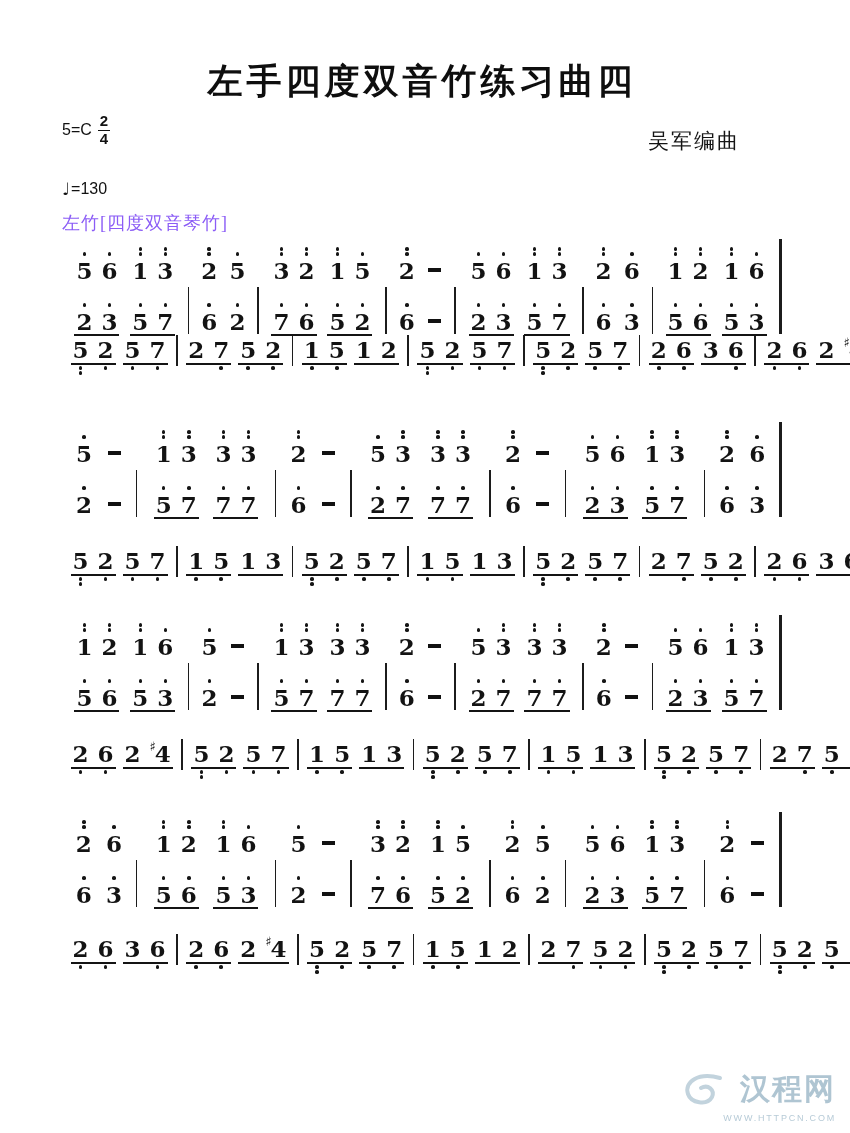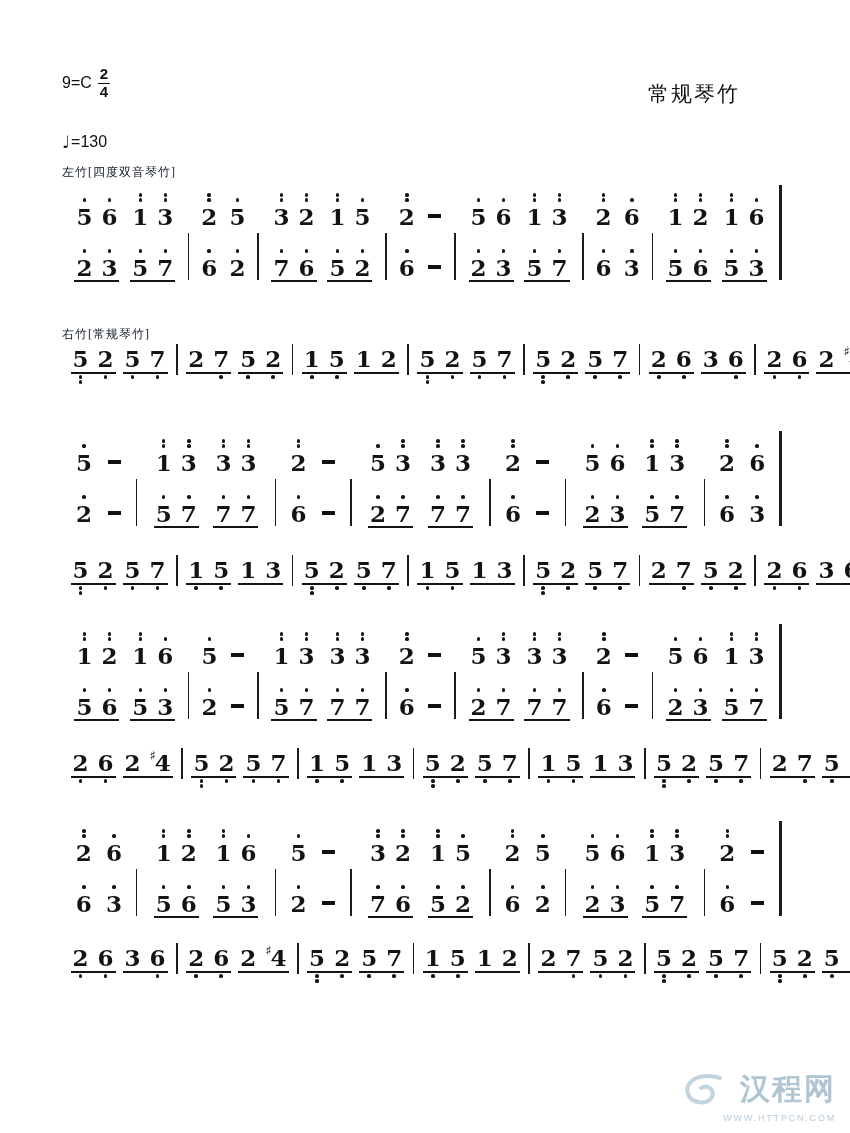--- a/index.html
+++ b/index.html
@@ -12,21 +12,21 @@
   h1.title { margin:0; text-align:center; font-size:35px; font-weight:700; letter-spacing:4px; color:#0e0e0e; }
   .subtitle { text-align:center; font-size:21px; margin-top:20px; letter-spacing:1px; color:#141414; }
   .meta { display:flex; justify-content:space-between; align-items:flex-start; margin-top:8px; }
   .keysig { display:flex; align-items:center; font-family:"Liberation Sans","DejaVu Sans",sans-serif; font-size:16px; color:#111; }
   .frac { display:inline-flex; flex-direction:column; align-items:center; font-weight:700; font-size:15px; line-height:1.1; margin-left:6px; }
   .frac .den { border-top:1.3px solid #111; padding:0 2px; }
   .frac .num { padding:0 2px; }
   .composer { font-size:21px; margin-right:42px; margin-top:14px; letter-spacing:2px; color:#141414; }
   .tempo { margin-top:24px; font-family:"Liberation Sans","DejaVu Sans",sans-serif; font-size:16px; display:flex; align-items:center; color:#111; }
   .qnote { font-family:"DejaVu Sans",sans-serif; font-size:17px; margin-right:1px; }
-  .part-label { font-size:12px; color:#0f172a; margin-top:12px; letter-spacing:1px; }
+  .part-label { font-size:18px; color:#8b5cf6; margin-top:12px; letter-spacing:1px; }
   .pl2 { margin-top:46px; }
 
   .sysbox { width:100%; }
   .sb0 { margin-top:4px; }
   .sb1 { margin-top:2px; }
   .sb2 { margin-top:40px; }
   .sb3 { margin-top:30px; }
   .sb4 { margin-top:22px; }
   .sb5 { margin-top:30px; }
   .sb6 { margin-top:26px; }
@@ -59,30 +59,31 @@
                font-family:"Liberation Sans","DejaVu Sans",sans-serif; }
   .wm-row { display:flex; align-items:center; justify-content:flex-end; gap:16px; }
   .wm-name { font-size:30px; font-weight:700; color:#afc5d2; letter-spacing:2px; }
   .wm-url { font-size:9px; letter-spacing:1.8px; color:#b7cbd7; margin-top:3px; }
 </style>
 </head>
 <body>
 
 <div class="sheet">
 
+  <h1 class="title">左手四度双音竹练习曲四</h1>
 
   <div class="meta">
     <div class="keysig">
-      <span>9=C</span>
+      <span>5=C</span>
       <span class="frac">
         <span class="num">2</span>
         <span class="den">4</span>
       </span>
     </div>
-    <div class="composer">常规琴竹</div>
+    <div class="composer">吴军编曲</div>
   </div>
 
   <div class="tempo">
     <span class="qnote">♩</span>
     <span>=130</span>
   </div>
 
   <div class="part-label pl1">左竹[四度双音琴竹]</div>
   <div class="sysbox sb0">
       <div class="sys">
@@ -548,21 +549,20 @@
                   <span>3</span>
                 </div>
               </div>
             </div>
           </div>
         </div>
         <div class="bar bar-end-d"></div>
       </div>
     </div>
 
-  <div class="part-label pl2">右竹[常规琴竹]</div>
   <div class="sysbox sb1">
       <div class="sys">
         <div class="meas" style="flex-grow: 4;">
           <div class="mrow s">
             <div class="grp beam-s">
               <div class="note">
                 <div class="digit">
                   <span>5</span>
                 </div>
                 <div class="dots below">

